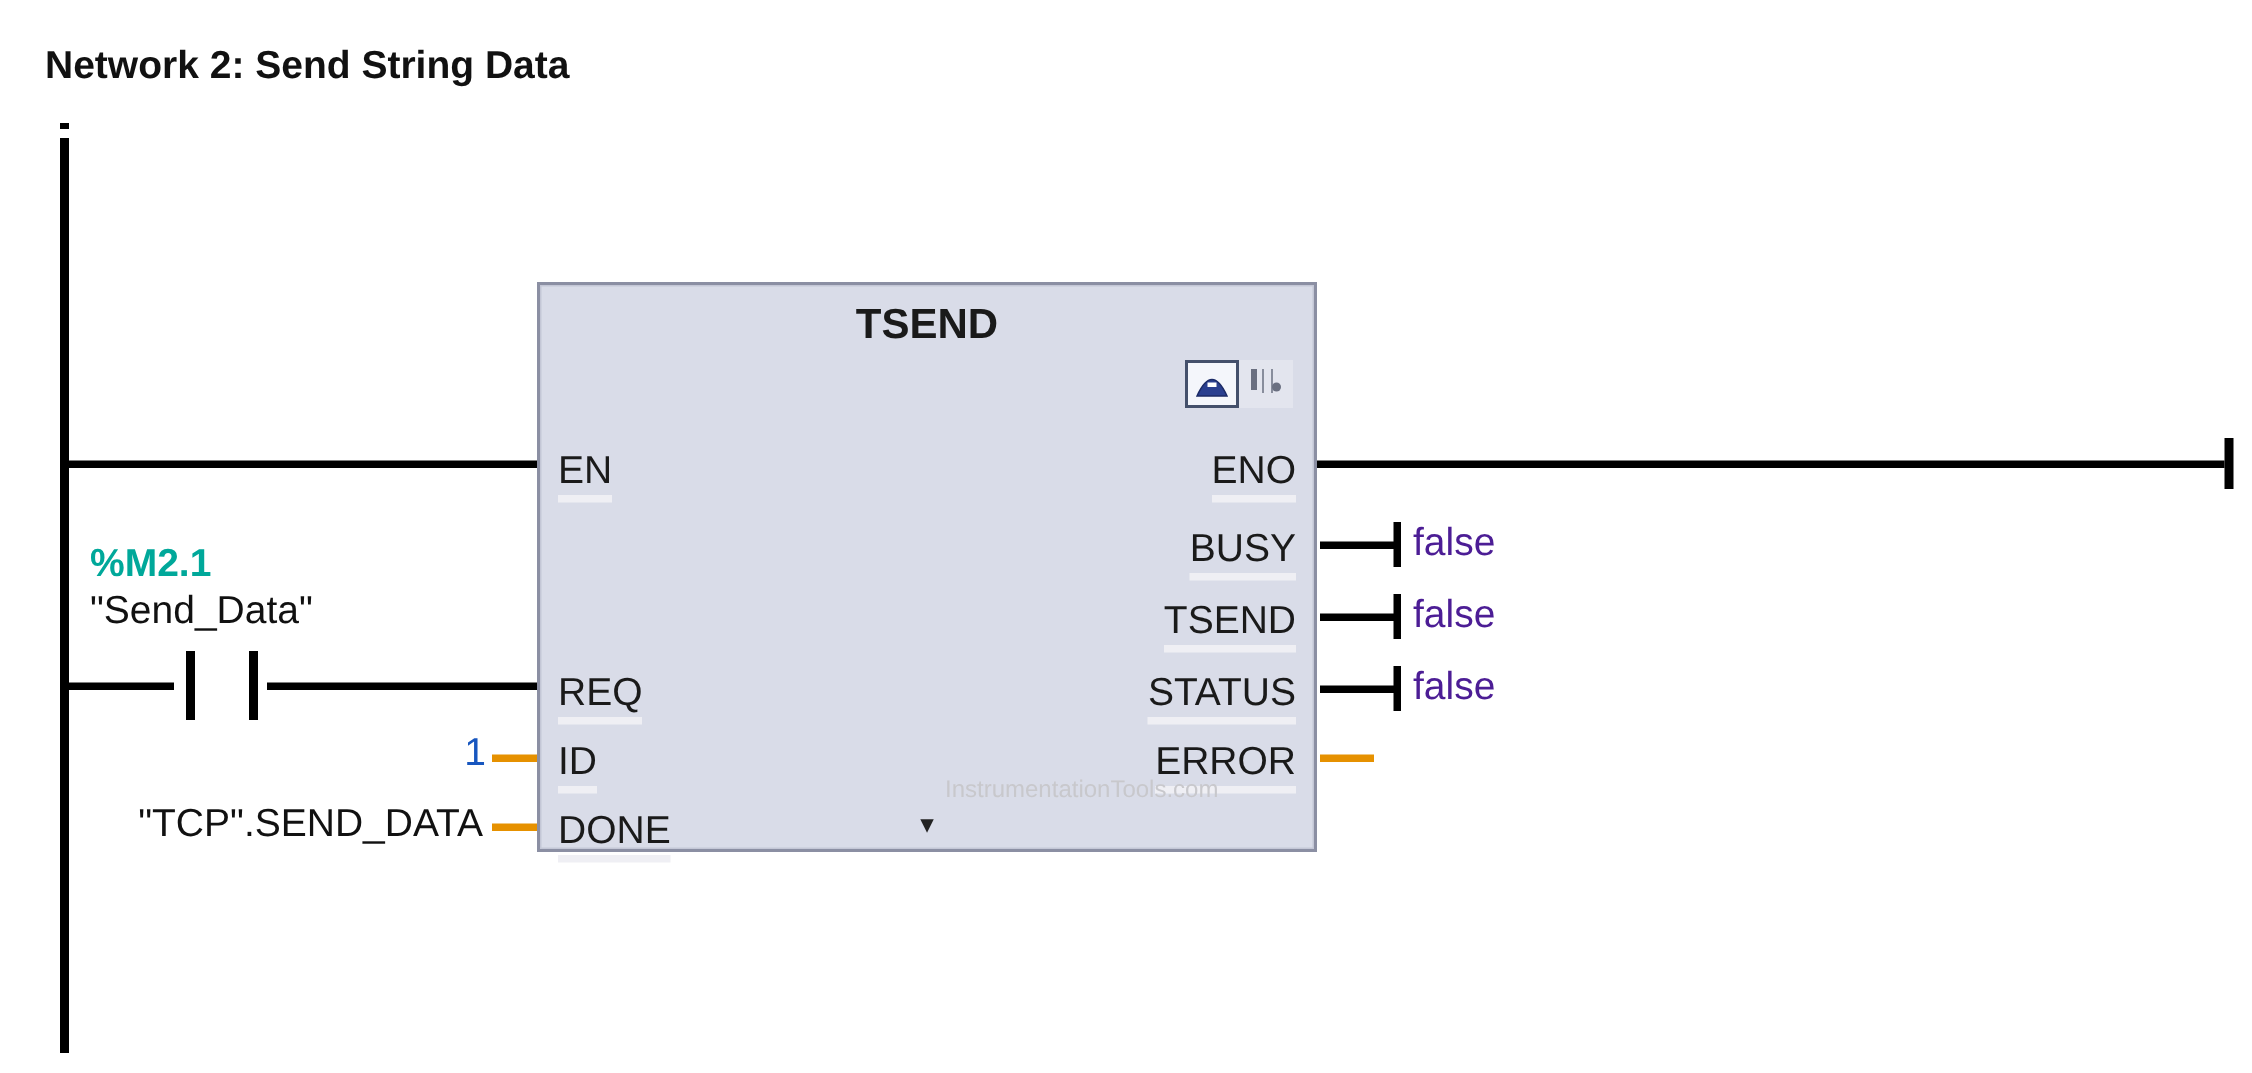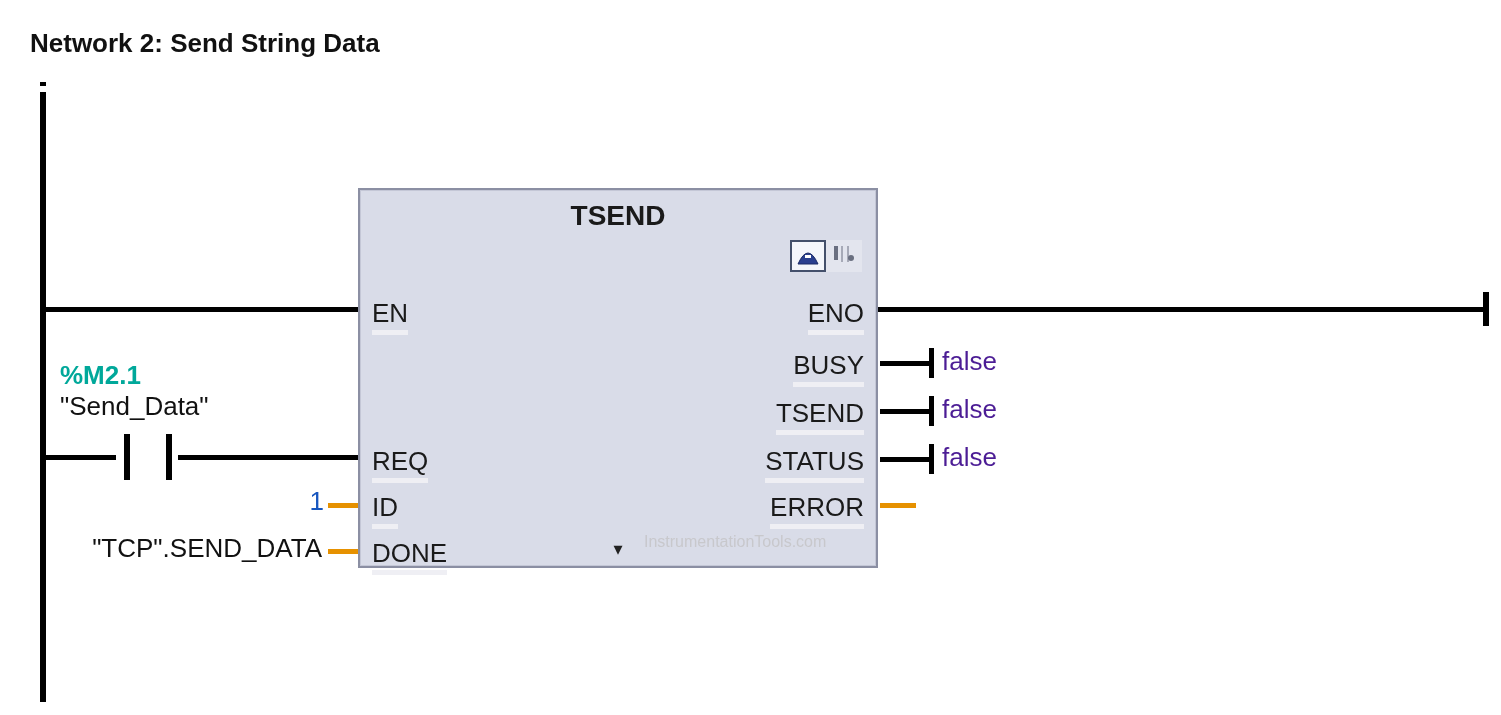--- a/index.html
+++ b/index.html
@@ -188,21 +188,21 @@
     <span class="param param-left param-und" style="top:302px">ID</span>
     <span class="param param-left param-und" style="top:348px">DONE</span>
 
     <span class="param param-right param-und" style="top:108px">ENO</span>
     <span class="param param-right param-und" style="top:160px">BUSY</span>
     <span class="param param-right param-und" style="top:208px">TSEND</span>
     <span class="param param-right param-und" style="top:256px">STATUS</span>
     <span class="param param-right param-und" style="top:302px">ERROR</span>
 
     <div class="fb-caret">▾</div>
-    <div class="wm" style="left:270px; bottom:15px;margin-left:14px;">InstrumentationTools.com</div>
+    <div class="wm" style="left:270px; bottom:30px;">InstrumentationTools.com</div>
   </div>
 
   <div class="hline" style="left:46px; top:307px; width:312px;"></div>
 
   <div class="hline" style="left:878px; top:307px; width:605px;"></div>
   <div class="endcap" style="left:1483px; top:292px;"></div>
 
   <div class="hline" style="left:46px; top:455px; width:70px;"></div>
   <div class="contact" style="left:116px; top:434px;">
     <div class="bars">

